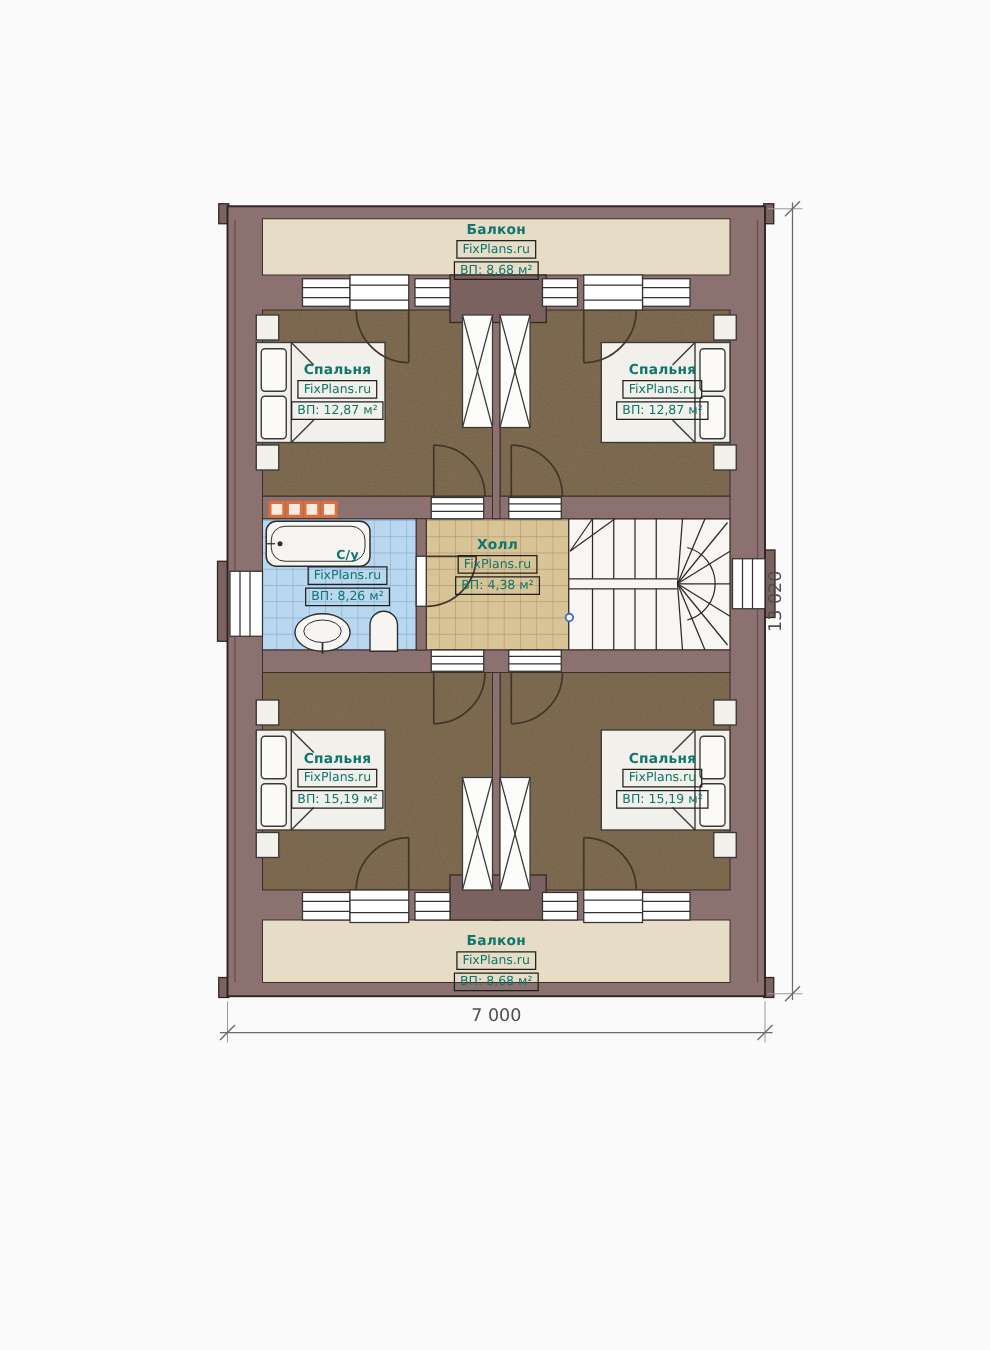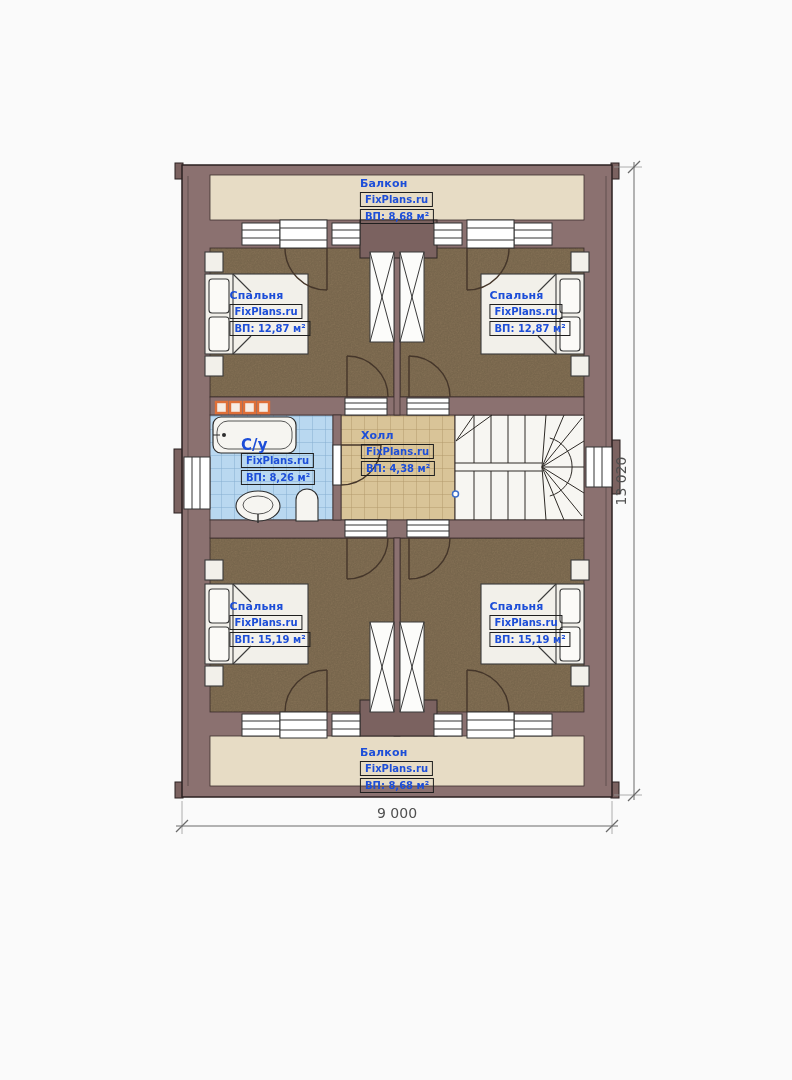--- a/index.html
+++ b/index.html
@@ -3,30 +3,30 @@
 <meta charset="utf-8">
 <style>
   html,body{margin:0;padding:0;background:#fbfbfb;}
   .stage{
     position:relative;width:792px;height:1080px;background:#fafafa;
     font-family:"DejaVu Sans", sans-serif;overflow:hidden;
   }
   .plan-svg{position:absolute;left:0;top:0;}
   .labels{position:absolute;left:0;top:0;width:792px;height:1080px;pointer-events:none;}
   .room-label{
-    position:absolute;display:flex;flex-direction:column;align-items:flex-start;
-    transform:translateX(-50%);color:#1d4ed8;
+    position:absolute;display:flex;flex-direction:column;align-items:center;
+    transform:translateX(-50%);color:#0f766e;
   }
   .room-name{
     font-size:11px;font-weight:bold;letter-spacing:.2px;line-height:13px;white-space:nowrap;
   }
-  .room-name.small{font-size:15px;line-height:12px;}
+  .room-name.small{font-size:10px;line-height:12px;}
   .label-box{
     border:1.5px solid #1f1f1f;padding:0 4px;margin-top:2px;
-    font-size:10px;font-weight:bold;line-height:13px;white-space:nowrap;
+    font-size:10px;font-weight:normal;line-height:13px;white-space:nowrap;
     background:transparent;
   }
   .dim-label{
     position:absolute;font-size:14px;color:#4f4f4f;white-space:nowrap;
     transform:translateX(-50%);
   }
   .dim-label.vertical{
     transform:translate(-50%,-50%) rotate(-90deg);
   }
 </style>
@@ -405,17 +405,17 @@
     <div class="label-box">FixPlans.ru</div>
     <div class="label-box">ВП: 15,19 м²</div>
   </div>
 
   <div class="room-label" style="left:397px;top:746px">
     <div class="room-name">Балкон</div>
     <div class="label-box">FixPlans.ru</div>
     <div class="label-box">ВП: 8,68 м²</div>
   </div>
 
-  <div class="dim-label" style="left:397px;top:805px">9 000</div>
+  <div class="dim-label" style="left:397px;top:805px">7 000</div>
   <div class="dim-label vertical" style="left:621px;top:481px">13 020</div>
 
 </div>
 </div>
 
 </body></html>

